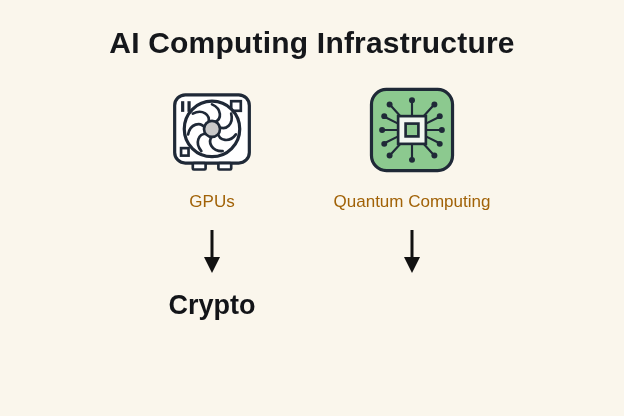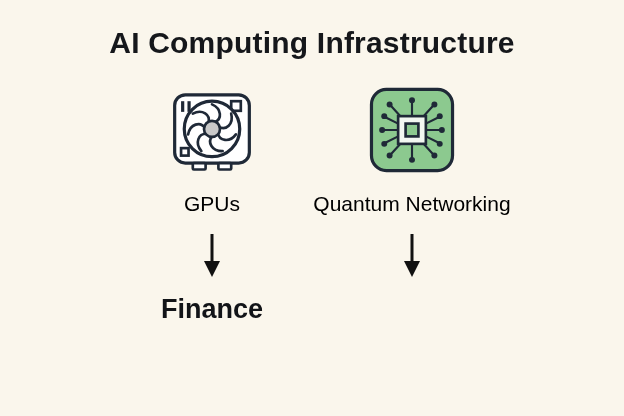--- a/index.html
+++ b/index.html
@@ -41,24 +41,24 @@
     align-items: center;
   }
   .icon-box {
     height: 100px;
     display: flex;
     align-items: center;
     justify-content: center;
   }
   .hw-label {
     margin-top: 12px;
-    font-size: 21px;
+    font-size: 17px;
     font-weight: 400;
     white-space: nowrap;
-    color: #000000;
+    color: #a16207;
   }
   .arrow-box {
     margin-top: 16px;
     height: 48px;
   }
   .domain-label {
     margin-top: 14px;
     font-size: 27px;
     font-weight: 700;
     color: #121418;
@@ -97,21 +97,21 @@
           <circle cx="45" cy="44" r="7.5" fill="#C9C9C9" stroke="#1F2937" stroke-width="2.5"></circle>
         </svg>
       </div>
       <div class="hw-label">GPUs</div>
       <div class="arrow-box">
         <svg width="22" height="48" viewBox="0 0 22 48" aria-hidden="true">
           <line x1="11" y1="2" x2="11" y2="31" stroke="#111111" stroke-width="3"></line>
           <polygon points="3,29 19,29 11,45" fill="#111111"></polygon>
         </svg>
       </div>
-      <div class="domain-label">Finance</div>
+      <div class="domain-label">Crypto</div>
     </div>
 
     <div class="column">
       <div class="icon-box">
         <svg width="96" height="96" viewBox="0 0 90 90" aria-hidden="true">
           <rect x="7" y="7" width="76" height="76" rx="14" fill="#8CC98F" stroke="#1F2937" stroke-width="3"></rect>
 
           <g stroke="#1F2937" stroke-width="2" stroke-linecap="round">
             <line x1="45" y1="32" x2="45" y2="18"></line>
             <line x1="45" y1="58" x2="45" y2="72"></line>
@@ -137,21 +137,21 @@
             <circle cx="66" cy="69" r="2.8"></circle>
             <circle cx="19" cy="32" r="2.8"></circle>
             <circle cx="71" cy="32" r="2.8"></circle>
             <circle cx="19" cy="58" r="2.8"></circle>
             <circle cx="71" cy="58" r="2.8"></circle>
           </g>
           <rect x="32" y="32" width="26" height="26" fill="#F2F7F1" stroke="#1F2937" stroke-width="2.5"></rect>
           <rect x="39" y="39" width="12" height="12" fill="#8CC98F" stroke="#1F2937" stroke-width="2.5"></rect>
         </svg>
       </div>
-      <div class="hw-label">Quantum Networking</div>
+      <div class="hw-label">Quantum Computing</div>
       <div class="arrow-box">
         <svg width="22" height="48" viewBox="0 0 22 48" aria-hidden="true">
           <line x1="11" y1="2" x2="11" y2="31" stroke="#111111" stroke-width="3"></line>
           <polygon points="3,29 19,29 11,45" fill="#111111"></polygon>
         </svg>
       </div>
     </div>
 
 
   </div>

